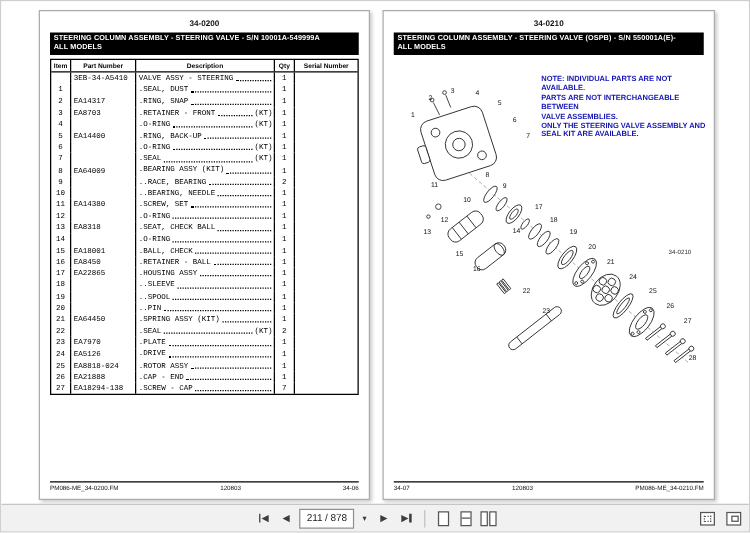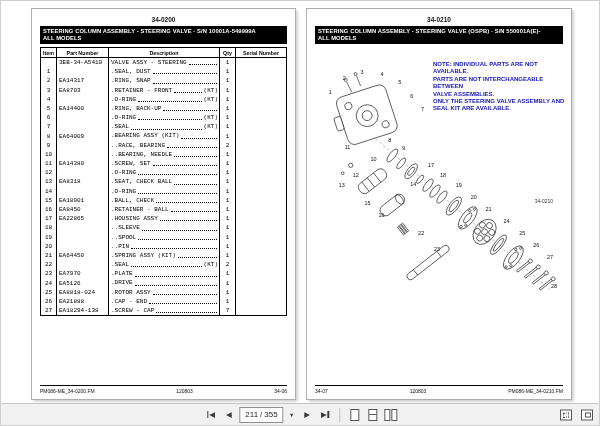--- a/index.html
+++ b/index.html
@@ -581,21 +581,21 @@
     <button class="tb-btn">
         <span class="vbar"></span>
         <span>◀</span>
       </button>
     <button class="tb-btn">
         <span>◀</span>
       </button>
     <div class="page-box">
       <span>211</span>
       <span>/</span>
-      <span>355</span>
+      <span>878</span>
     </div>
     <button class="tb-btn dropdown-btn">
         <span>▾</span>
       </button>
     <button class="tb-btn">
         <span>▶</span>
       </button>
     <button class="tb-btn">
         <span>▶</span>
         <span class="vbar"></span>

